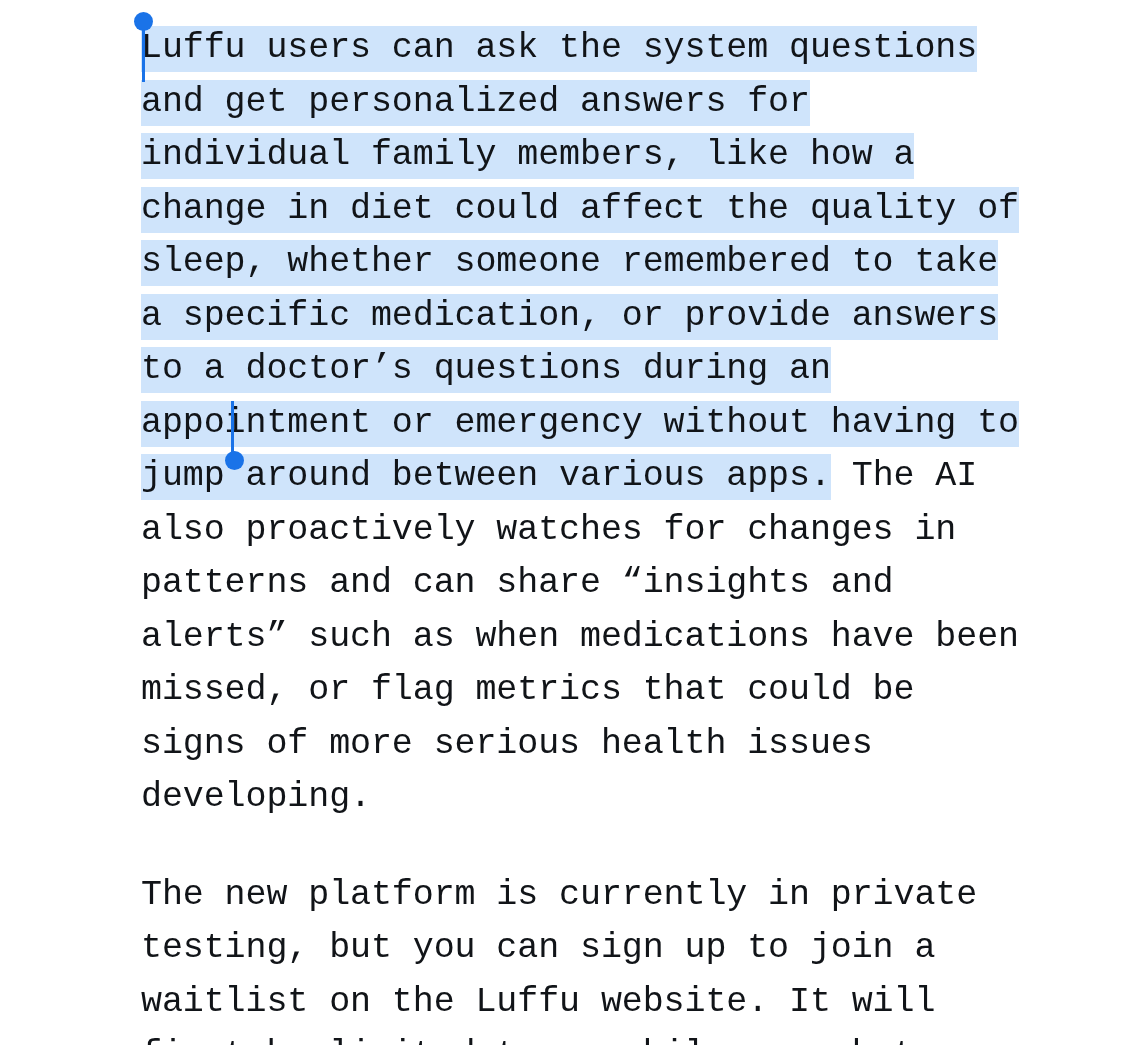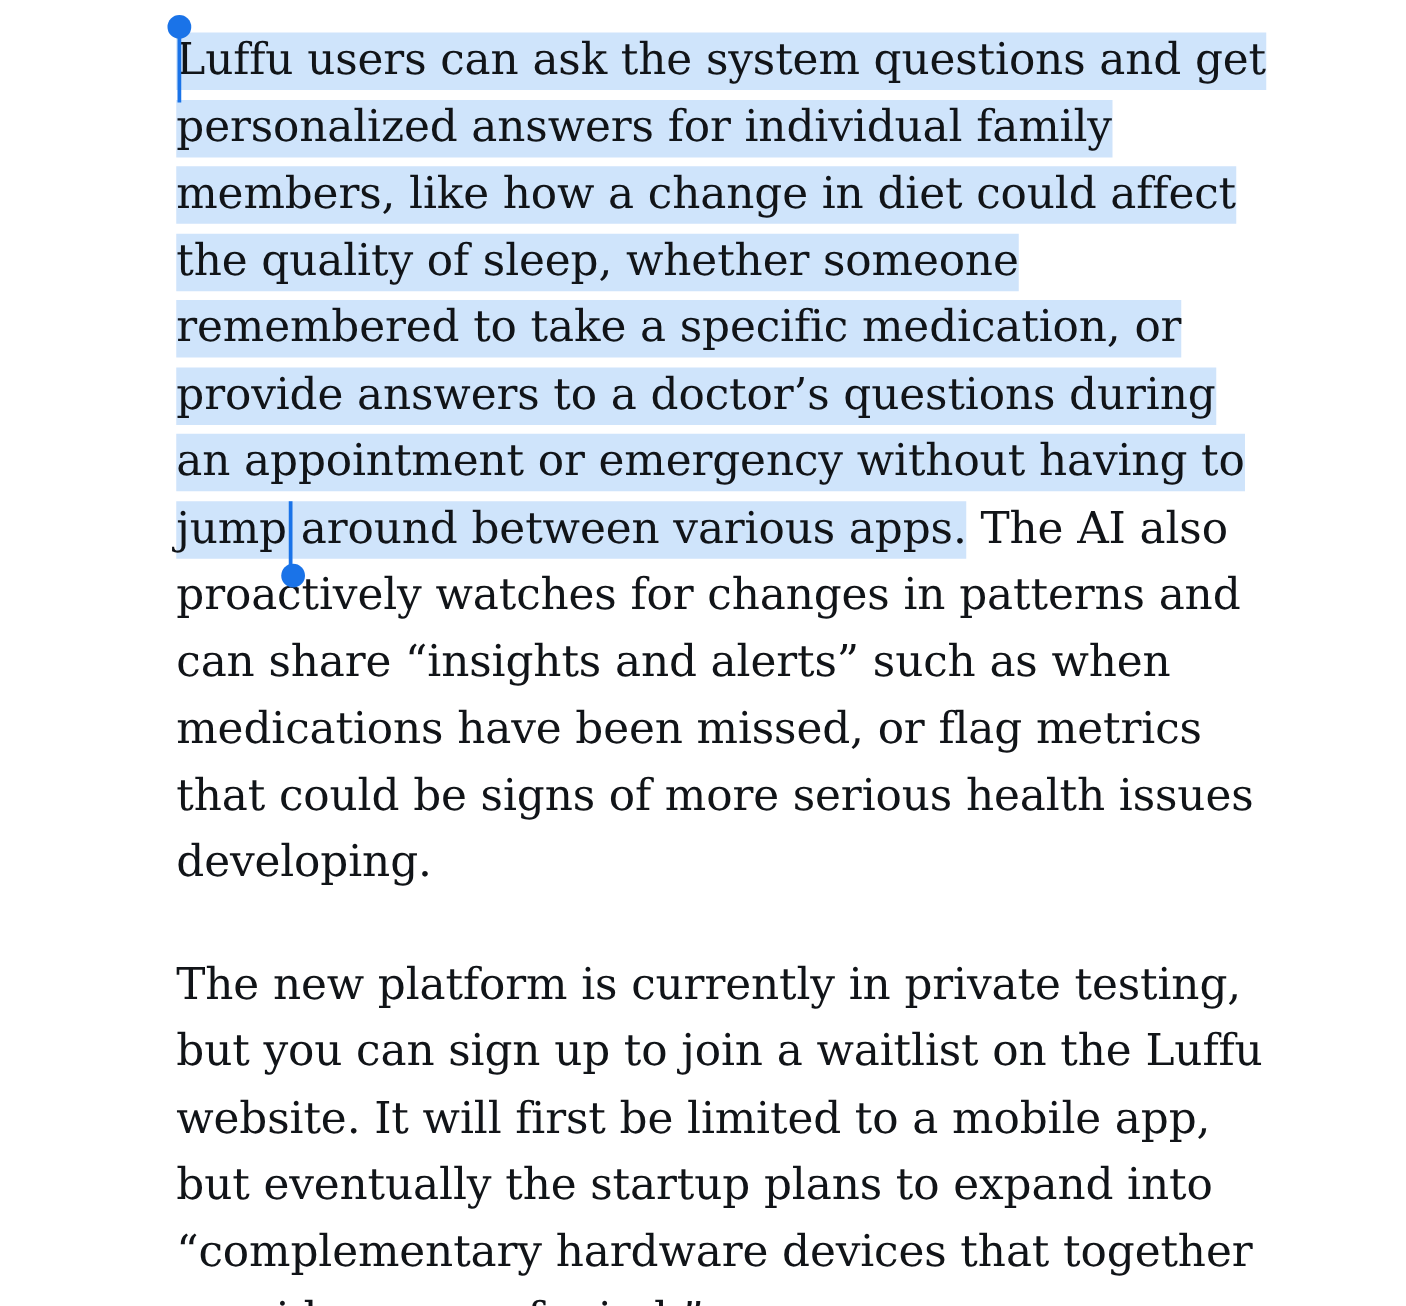--- a/index.html
+++ b/index.html
@@ -20,20 +20,21 @@
     left: 141px;
     top: 22px;
     width: 880px;
   }
   p {
     margin: 0 0 44px 0;
     font-size: 35px;
     line-height: 53.5px;
     color: #111418;
     letter-spacing: -0.1px;
+    font-family: Liberation Mono, monospace;
   }
   p:last-child { margin-bottom: 0; }
 
   
   .sel {
     background: #cfe4fb;
     box-decoration-break: clone;
     -webkit-box-decoration-break: clone;
     padding: 2px 0 4px 0;
   }

